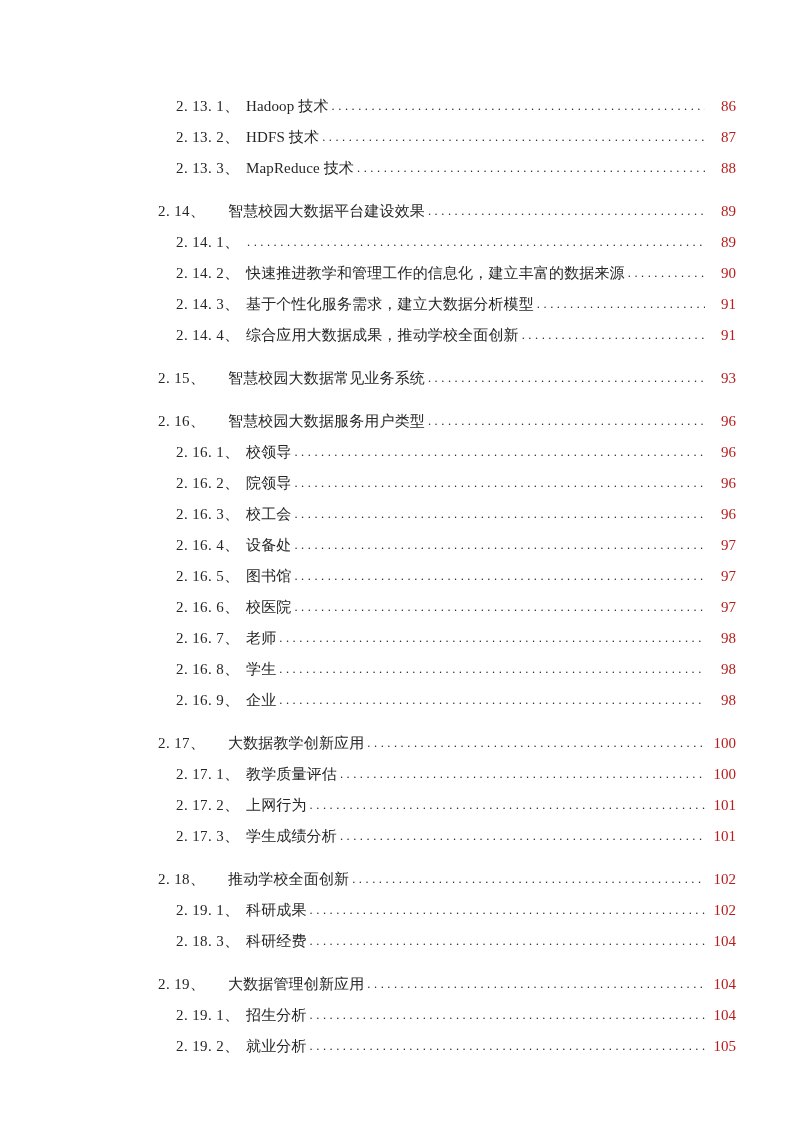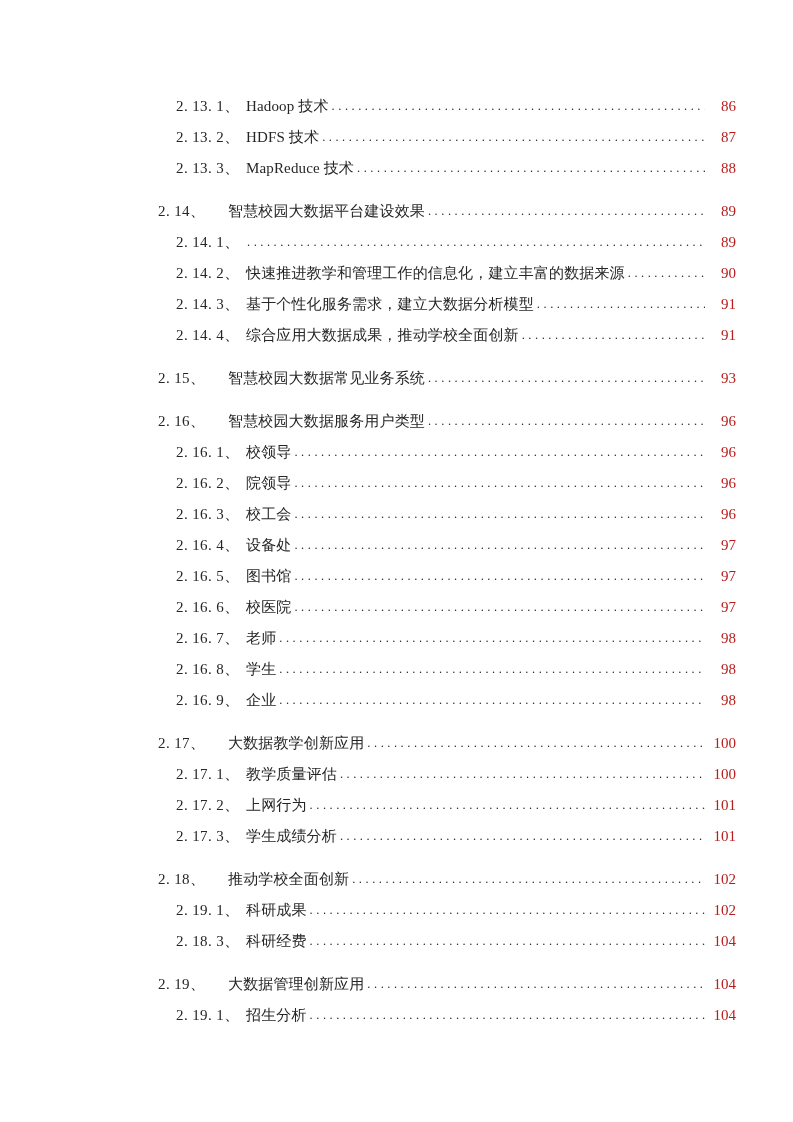--- a/index.html
+++ b/index.html
@@ -253,14 +253,20 @@
         <span class="toc-title">大数据管理创新应用</span>
         <span class="toc-leader"></span>
         <span class="toc-page">104</span>
       </div>
       <div class="toc-entry lvl3">
         <span class="toc-num">2. 19. 1、</span>
         <span class="toc-title">招生分析</span>
         <span class="toc-leader"></span>
         <span class="toc-page">104</span>
       </div>
+      <div class="toc-entry lvl3">
+        <span class="toc-num">2. 19. 2、</span>
+        <span class="toc-title">就业分析</span>
+        <span class="toc-leader"></span>
+        <span class="toc-page">105</span>
+      </div>
     </div>
 </div>
 
 </body></html>

